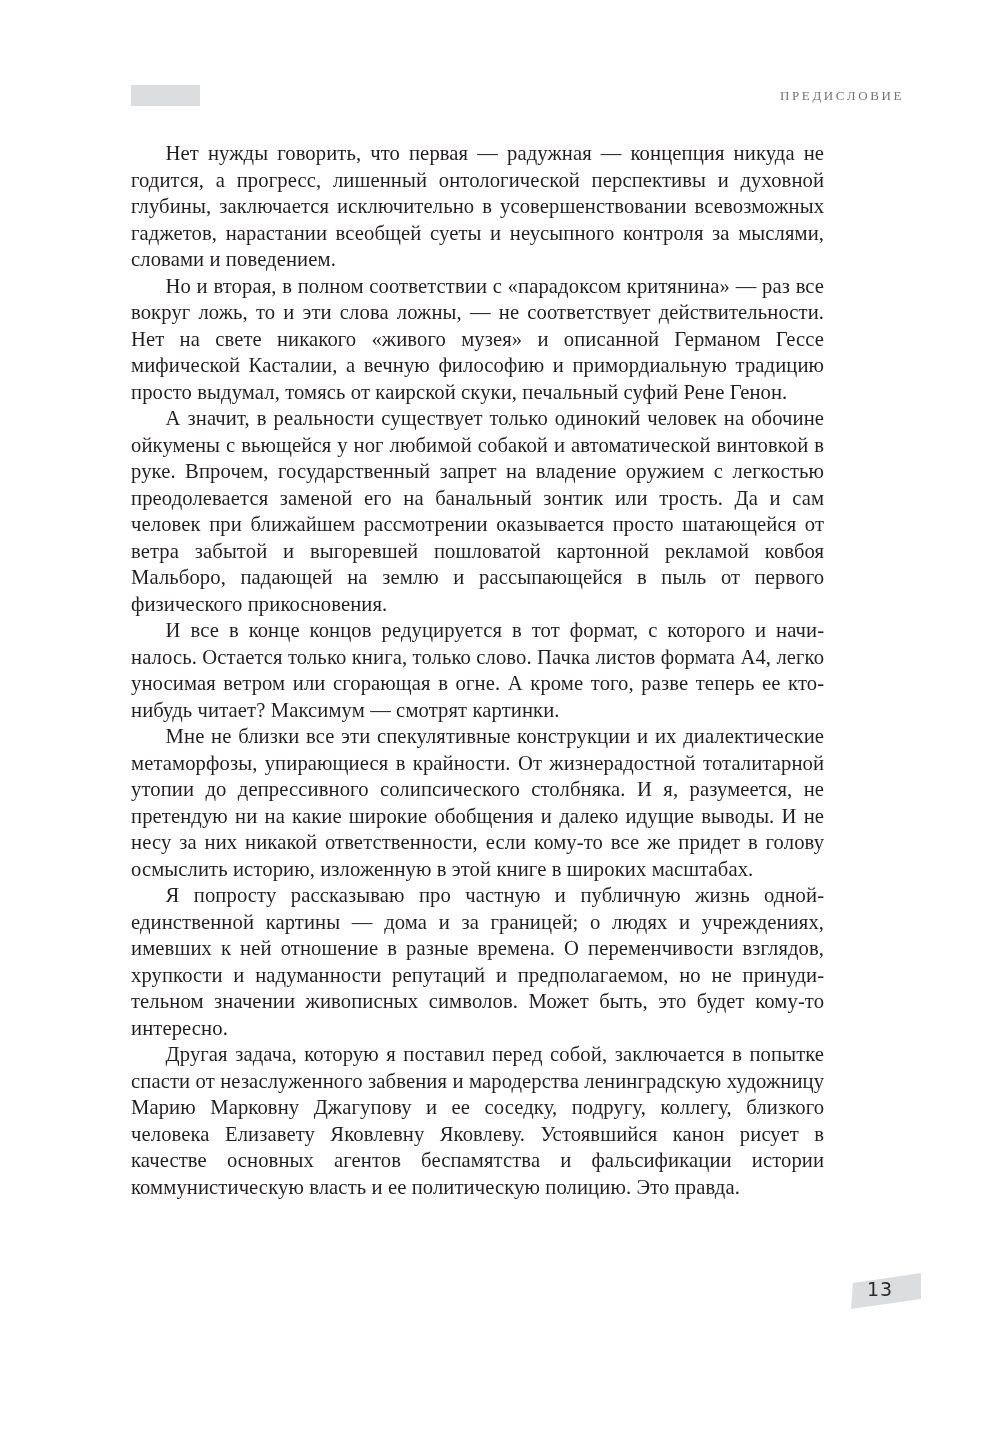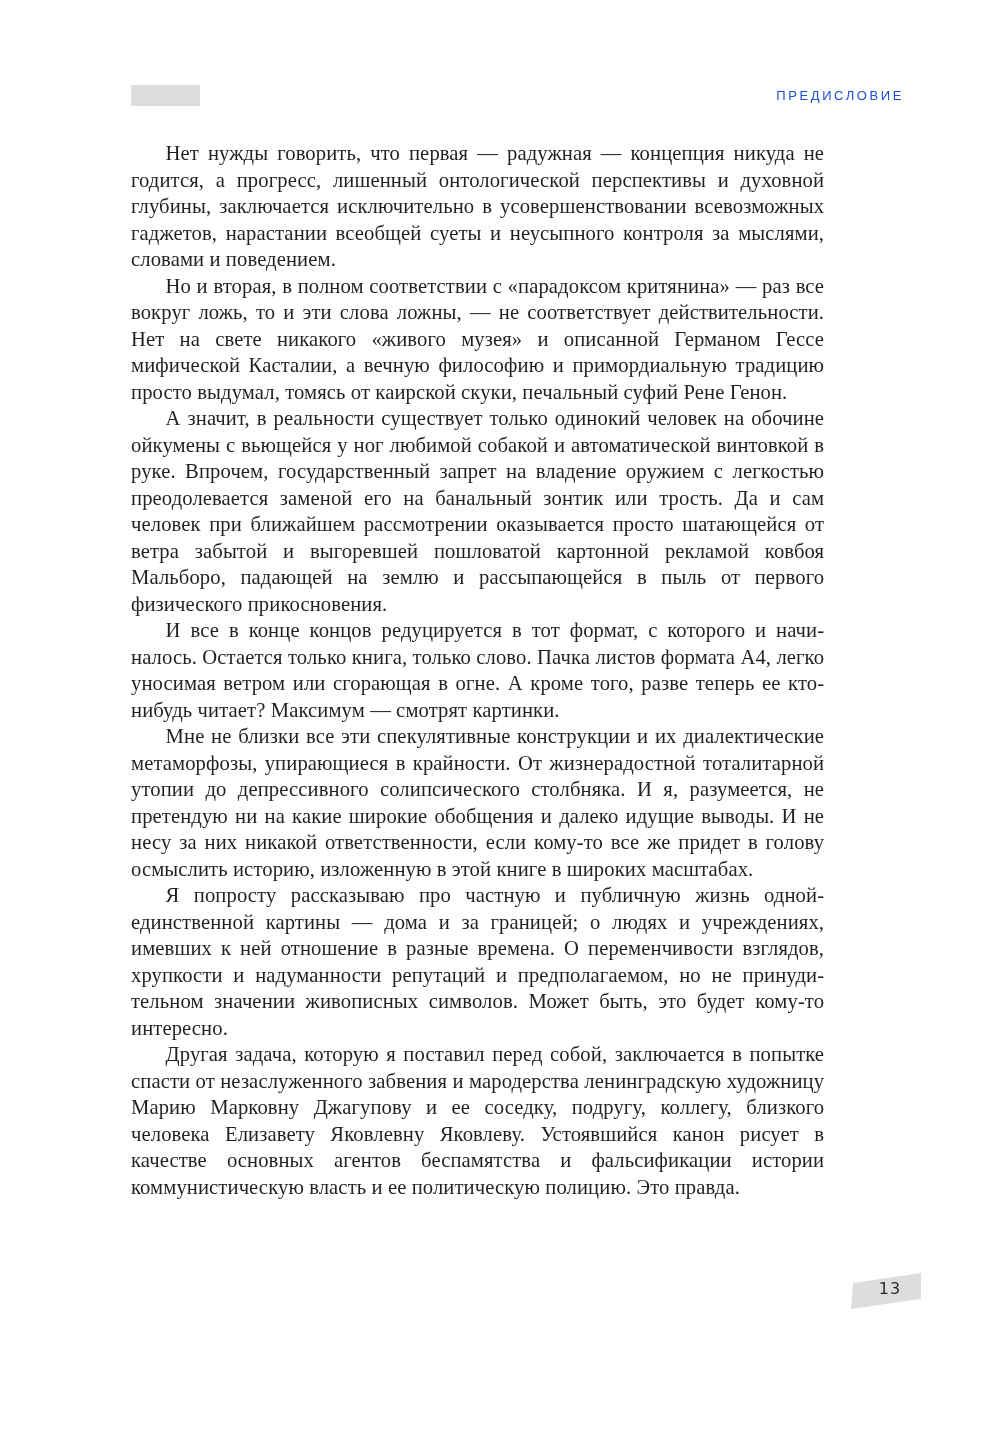--- a/index.html
+++ b/index.html
@@ -20,24 +20,24 @@
       left: 131px;
       top: 85px;
       width: 69px;
       height: 21px;
       background: #dcdddf;
     }
     .running-head {
       position: absolute;
       right: 96px;
       top: 87px;
-      font-family: Liberation Sans, sans-serif;
+      font-family: Liberation Serif, serif;
       font-size: 13px;
       letter-spacing: 2.6px;
-      color: #1d4ed8;
+      color: #737373;
       line-height: 18px;
     }
     .body-text {
       position: absolute;
       left: 131px;
       top: 140px;
       width: 722px;
       font-family: "Liberation Serif", "DejaVu Serif", serif;
       font-size: 21.5px;
       line-height: 26.5px;
@@ -59,28 +59,28 @@
       width: 70px;
       height: 36px;
     }
     .folio svg {
       position: absolute;
       left: 0;
       top: 0;
     }
     .folio-number {
       position: absolute;
-      left: 0;
+      left: 16px;
       top: 0;
       width: 78px;
       height: 36px;
       line-height: 32px;
-      text-align: center;
+      text-align: left;
       font-family: "DejaVu Sans", "Liberation Sans", sans-serif;
-      font-size: 16px;
+      font-size: 19px;
       letter-spacing: 1px;
       color: #2b2b2b;
     }
   </style>
 </head>
 <body>
 
 <div class="header-block"></div>
 <div class="running-head">ПРЕДИСЛОВИЕ</div>
 

